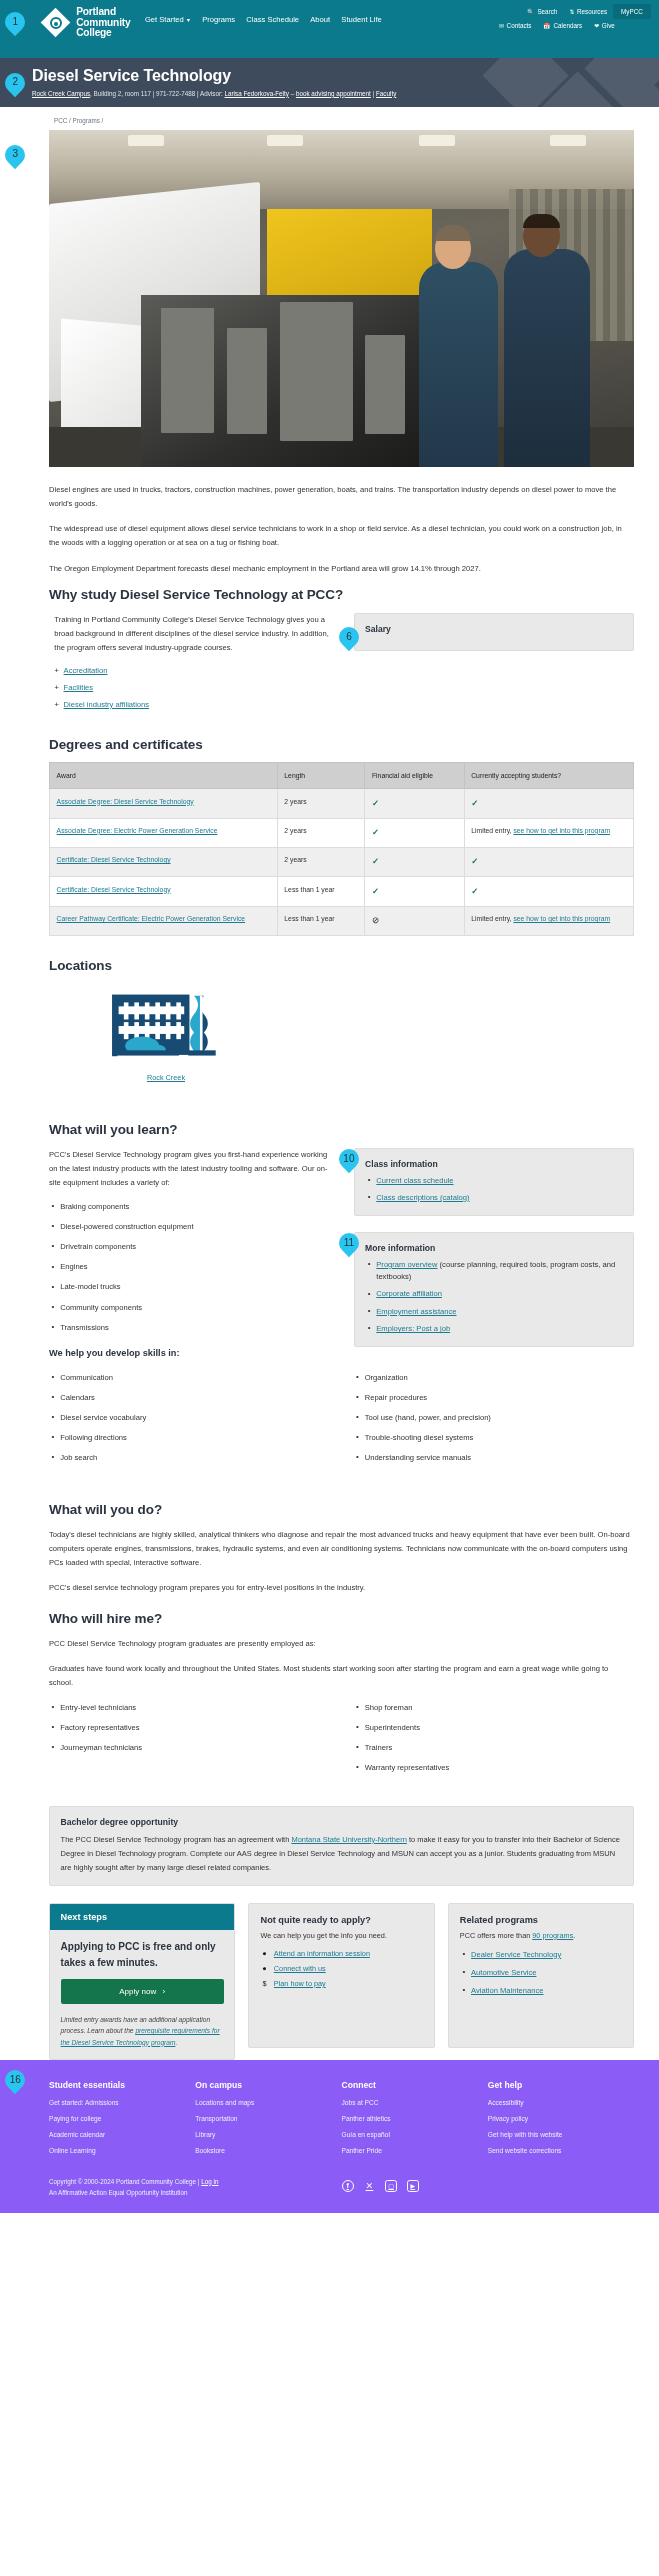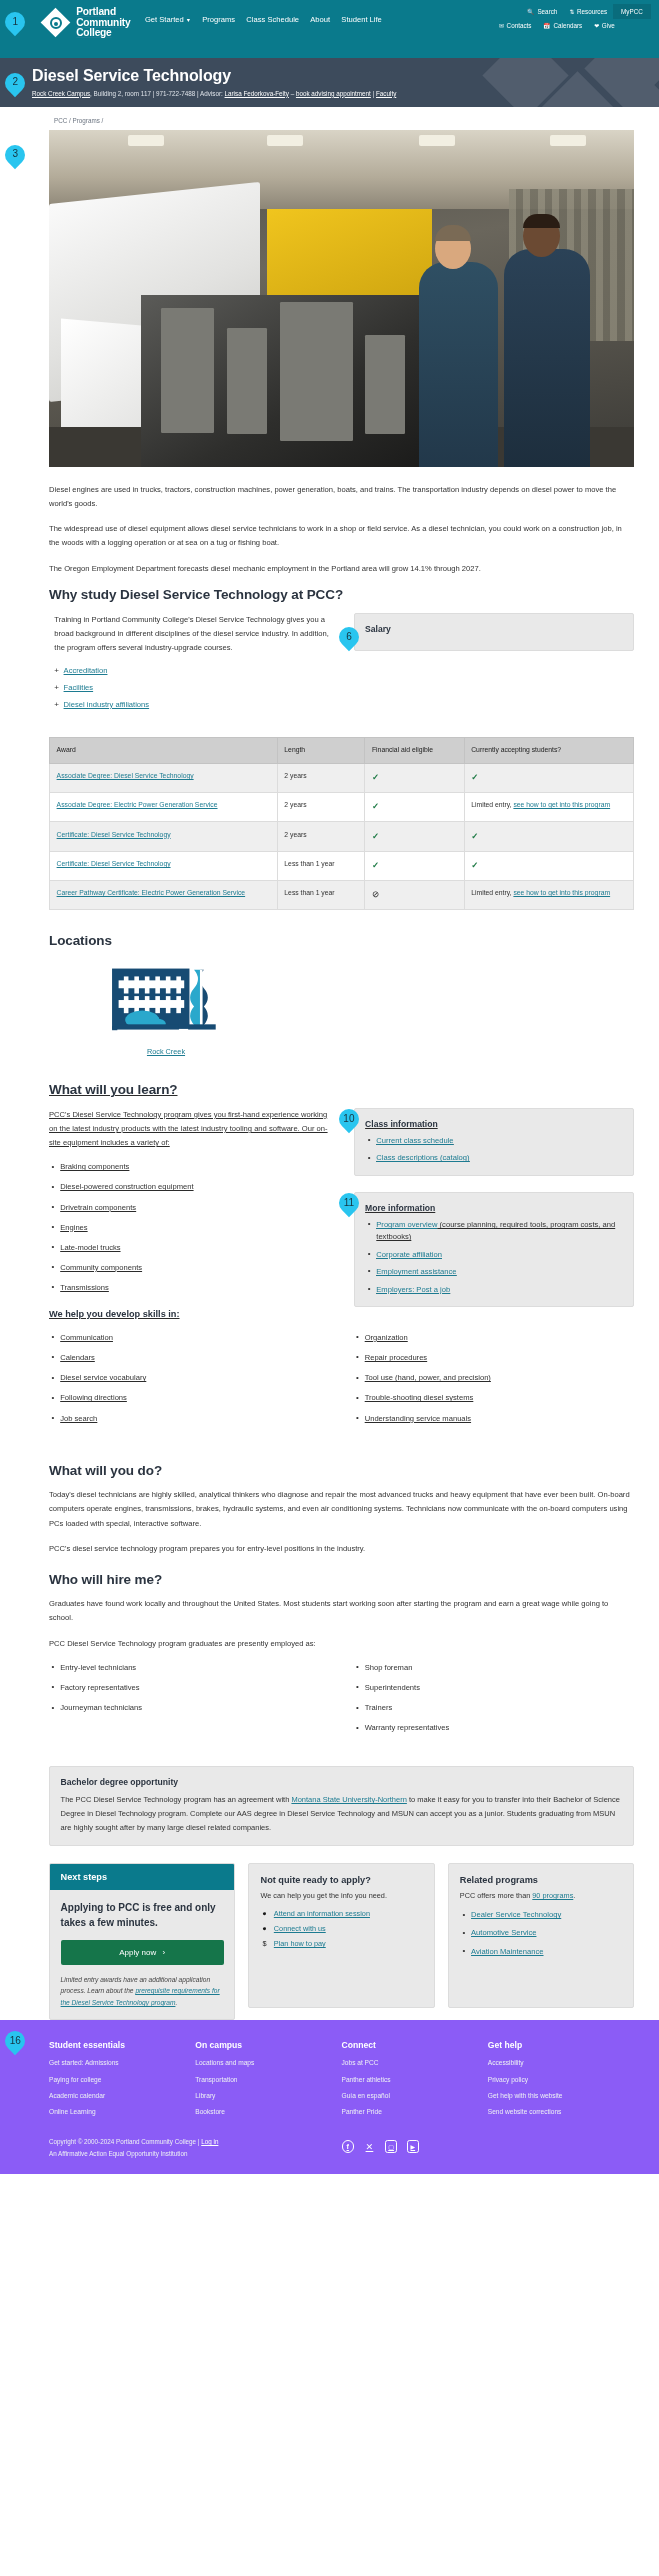--- a/index.html
+++ b/index.html
@@ -376,20 +376,21 @@
         </div>
       <div class="card">
         <h3>Salary</h3>
       </div>
     </div>
   </div>
 </div>
 
 <div class="wrap" style="margin-top:20px; position:relative;">
 
+  <h2 class="sec">Degrees and certificates</h2>
   <table class="awards">
     <thead>
       <tr>
         <th style="width:39%">Award</th>
         <th style="width:15%">Length</th>
         <th style="width:17%">Financial aid eligible</th>
         <th>Currently accepting students?</th>
       </tr>
     </thead>
     <tbody>
@@ -455,21 +456,21 @@
         <ellipse cx="80" cy="94" rx="14" ry="8" fill="#2aa8cc"></ellipse>
         <rect x="18" y="95" width="96" height="8" fill="#174b73"></rect>
         <rect x="128" y="95" width="42" height="8" fill="#174b73"></rect>
         <rect x="12" y="98" width="8" height="6" fill="#174b73"></rect>
       </svg>
     </div>
     <a href="#">Rock Creek</a>
   </div>
 </div>
 
-<div class="wrap" style="margin-top:26px; position:relative;text-decoration:underline;">
+<div class="wrap" style="margin-top:40px; position:relative;">
 
   <h2 class="sec">What will you learn?</h2>
 
   <div class="cols2" style="align-items:flex-start;">
 
     <div>
       <p class="body">PCC's Diesel Service Technology program gives you first-hand experience working on the latest industry products with the latest industry tooling and software. Our on-site equipment includes a variety of:</p>
       <ul class="bul">
         <li>Braking components</li>
         <li>Diesel-powered construction equipment</li>
@@ -532,22 +533,22 @@
 <div class="wrap" style="margin-top:21px; position:relative;">
 
   <h2 class="sec">What will you do?</h2>
   <p class="body">Today's diesel technicians are highly skilled, analytical thinkers who diagnose and repair the most advanced trucks and heavy equipment that have ever been built. On-board computers operate engines, transmissions, brakes, hydraulic systems, and even air conditioning systems. Technicians now communicate with the on-board computers using PCs loaded with special, interactive software.</p>
   <p class="body">PCC's diesel service technology program prepares you for entry-level positions in the industry.</p>
 </div>
 
 <div class="wrap" style="margin-top:16px; position:relative;">
 
   <h2 class="sec">Who will hire me?</h2>
+  <p class="body">PCC Diesel Service Technology program graduates are presently employed as:</p>
   <p class="body">Graduates have found work locally and throughout the United States. Most students start working soon after starting the program and earn a great wage while going to school.</p>
-  <p class="body">PCC Diesel Service Technology program graduates are presently employed as:</p>
   <div class="skillcols">
     <ul class="bul">
       <li>Entry-level technicians</li>
       <li>Factory representatives</li>
       <li>Journeyman technicians</li>
     </ul>
     <ul class="bul">
       <li>Shop foreman</li>
       <li>Superintendents</li>
       <li>Trainers</li>

